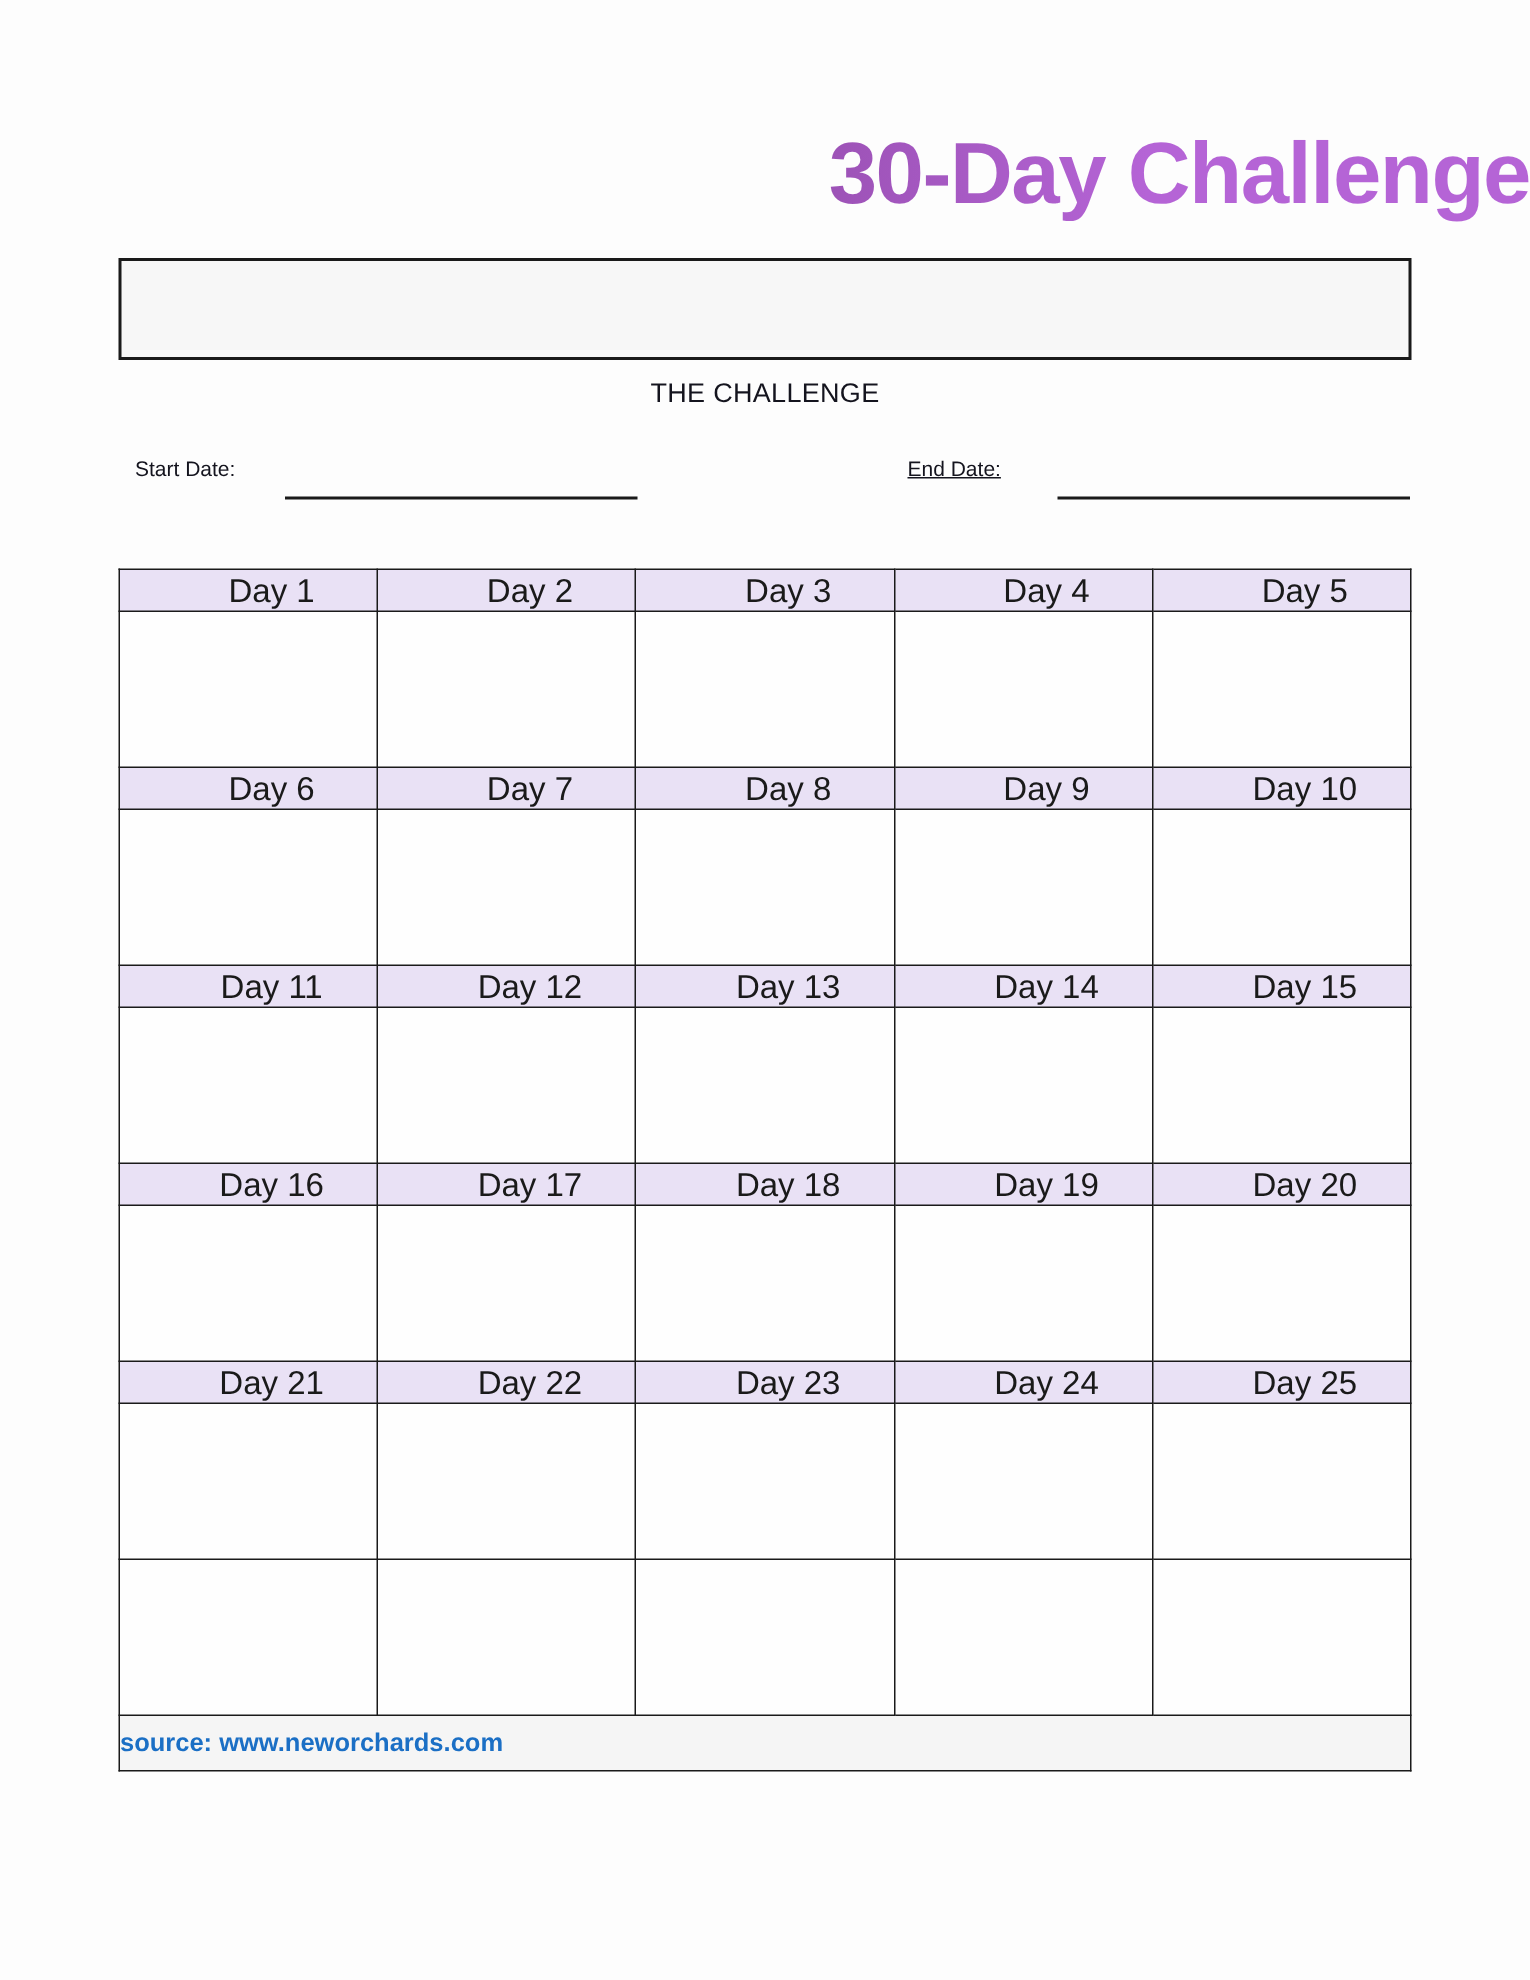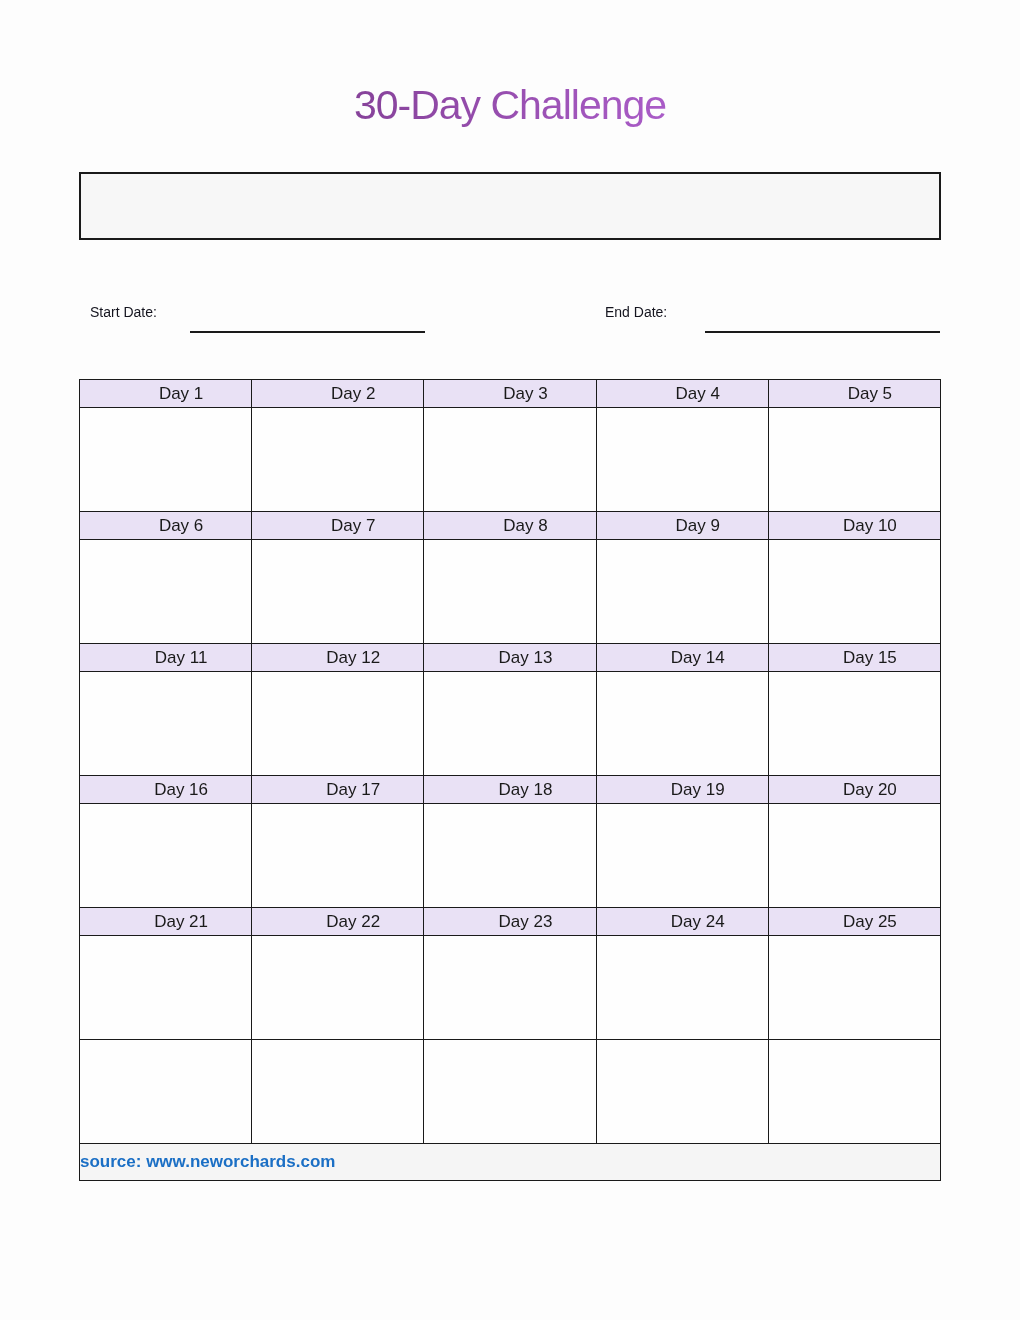--- a/index.html
+++ b/index.html
@@ -6,63 +6,63 @@
   html,body { background:#fdfdfd; }
   .page {
     position:relative;
     width:1020px; height:1320px;
     background:#fdfdfd;
     font-family:"Liberation Sans", sans-serif;
     overflow:hidden;
   }
   .title {
     position:absolute; top:82px; left:0; width:100%;
-    text-align:center;
-    font-size:41px; font-weight:400; letter-spacing:-1px;
+    text-align:right;
+    font-size:58px; font-weight:700; letter-spacing:-1px;
     background:linear-gradient(90deg, #7b3a8b 25%, #b564d6 75%);
     -webkit-background-clip:text; background-clip:text;
     color:transparent;
   }
   .intro-box {
     position:absolute; left:79px; top:172px;
     width:862px; height:68px;
     background:#f7f7f7;
     border:2px solid #1a1a1a;
   }
   .section-label {
     position:absolute; top:252px; left:0; width:100%;
     text-align:center;
     font-size:18px; color:#14141e; letter-spacing:0.2px;
   }
   .date-label {
     position:absolute; top:304px;
     font-size:14px; color:#14141e;
   }
   #start-label { left:90px; }
-  #end-label   { left:605px; }
+  #end-label   { left:605px;text-decoration:underline; }
   .date-line {
     position:absolute; top:331px; height:2px;
     width:235px; background:#1a1a1a;
     border:none; cursor:text;
   }
   #start-line { left:190px; }
   #end-line   { left:705px; }
   table.challenge-grid {
     position:absolute; left:79px; top:379px;
     width:862px;
     border-collapse:collapse;
     table-layout:fixed;
   }
   table.challenge-grid th, table.challenge-grid td {
     border:1.5px solid #1a1a1a;
   }
   th.day-h {
     height:28px;
     background:#e9e1f5;
-    font-size:17px; font-weight:400; color:#1a1a1a;
+    font-size:22px; font-weight:400; color:#1a1a1a;
     text-align:center; vertical-align:middle;padding-left:31px;
   }
   td.day-c {
     height:104px;
     background:#fefefe;
   }
   td.src {
     height:37px;
     background:#f5f5f5;
     vertical-align:middle;
@@ -72,20 +72,21 @@
 </style>
 </head>
 <body>
 
 <div class="page">
 
   <h1 class="title">30-Day Challenge</h1>
 
   <div class="intro-box"></div>
 
+  <div class="section-label">THE CHALLENGE</div>
 
   <span class="date-label" id="start-label">Start Date:</span>
   <div class="date-line" id="start-line"></div>
 
   <span class="date-label" id="end-label">End Date:</span>
   <div class="date-line" id="end-line"></div>
 
   <table class="challenge-grid">
     <tbody>
       <tr>

